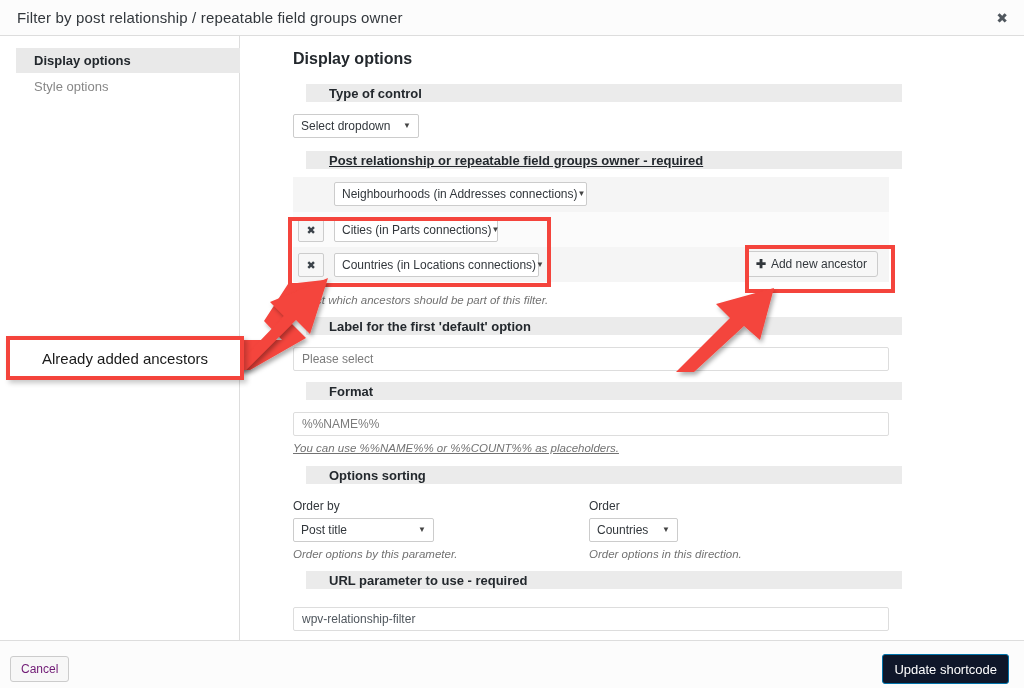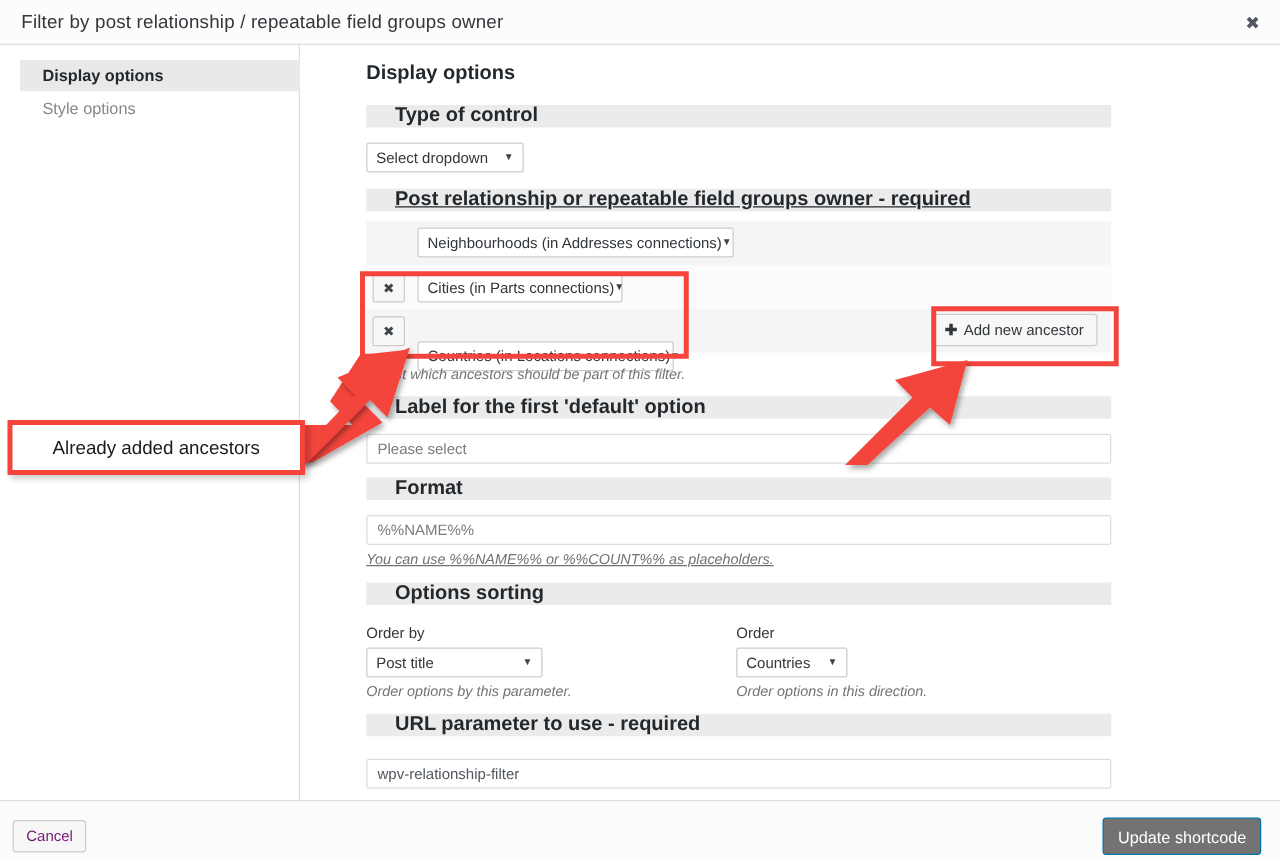--- a/index.html
+++ b/index.html
@@ -106,29 +106,29 @@
     position: absolute;
     left: 52px; top: 14px;
     font-size: 16px;
     font-weight: bold;
     color: #23282d;
   }
 
   
   .sec-bar {
     position: absolute;
-    left: 52px;
+    left: 65px;
     width: 596px;
     height: 18px;
     background: #ebebeb;
     box-sizing: border-box;
     padding-left: 23px;
     display: flex;
     align-items: center;
-    font-size: 16px;
+    font-size: 13px;
     font-weight: bold;
     color: #23282d;
     white-space: nowrap;
   }
 
   
   .sel {
     position: absolute;
     box-sizing: border-box;
     height: 24px;
@@ -256,21 +256,21 @@
     align-items: center;
     padding: 0 10px;
     cursor: pointer;
     font-family: "Liberation Sans", sans-serif;
   }
   .btn-primary {
     position: absolute;
     right: 15px; top: 13px;
     box-sizing: border-box;
     height: 30px;
-    background: #737373;
+    background: #0f172a;
     border: 1px solid #0073aa;
     border-radius: 3px;
     font-size: 13px;
     color: #ffffff;
     display: flex;
     align-items: center;
     padding: 0 11px;
     cursor: pointer;
     white-space: nowrap;
     font-family: "Liberation Sans", sans-serif;
@@ -347,21 +347,21 @@
       <div class="anc-row alt" style="top:176px;">
         <div class="anc-del" style="left:5px; top:6px;">✖</div>
         <div class="sel" style="left:41px; top:6px; width:164px;">
           <span>Cities (in Parts connections)</span>
           <span class="caret">▼</span>
         </div>
       </div>
 
       <div class="anc-row" style="top:211px;">
         <div class="anc-del" style="left:5px; top:6px;">✖</div>
-        <div class="sel" style="left:41px; top:6px; width:205px;margin-top:20px;">
+        <div class="sel" style="left:41px; top:6px; width:205px;">
           <span>Countries (in Locations connections)</span>
           <span class="caret">▼</span>
         </div>
         <div class="addbtn" style="right:11px; top:4px;">
           <span class="plusico">✚</span>
           <span>Add new ancestor</span>
         </div>
       </div>
 
       <div class="help" style="left:52px; top:258px;">Select which ancestors should be part of this filter.</div>

